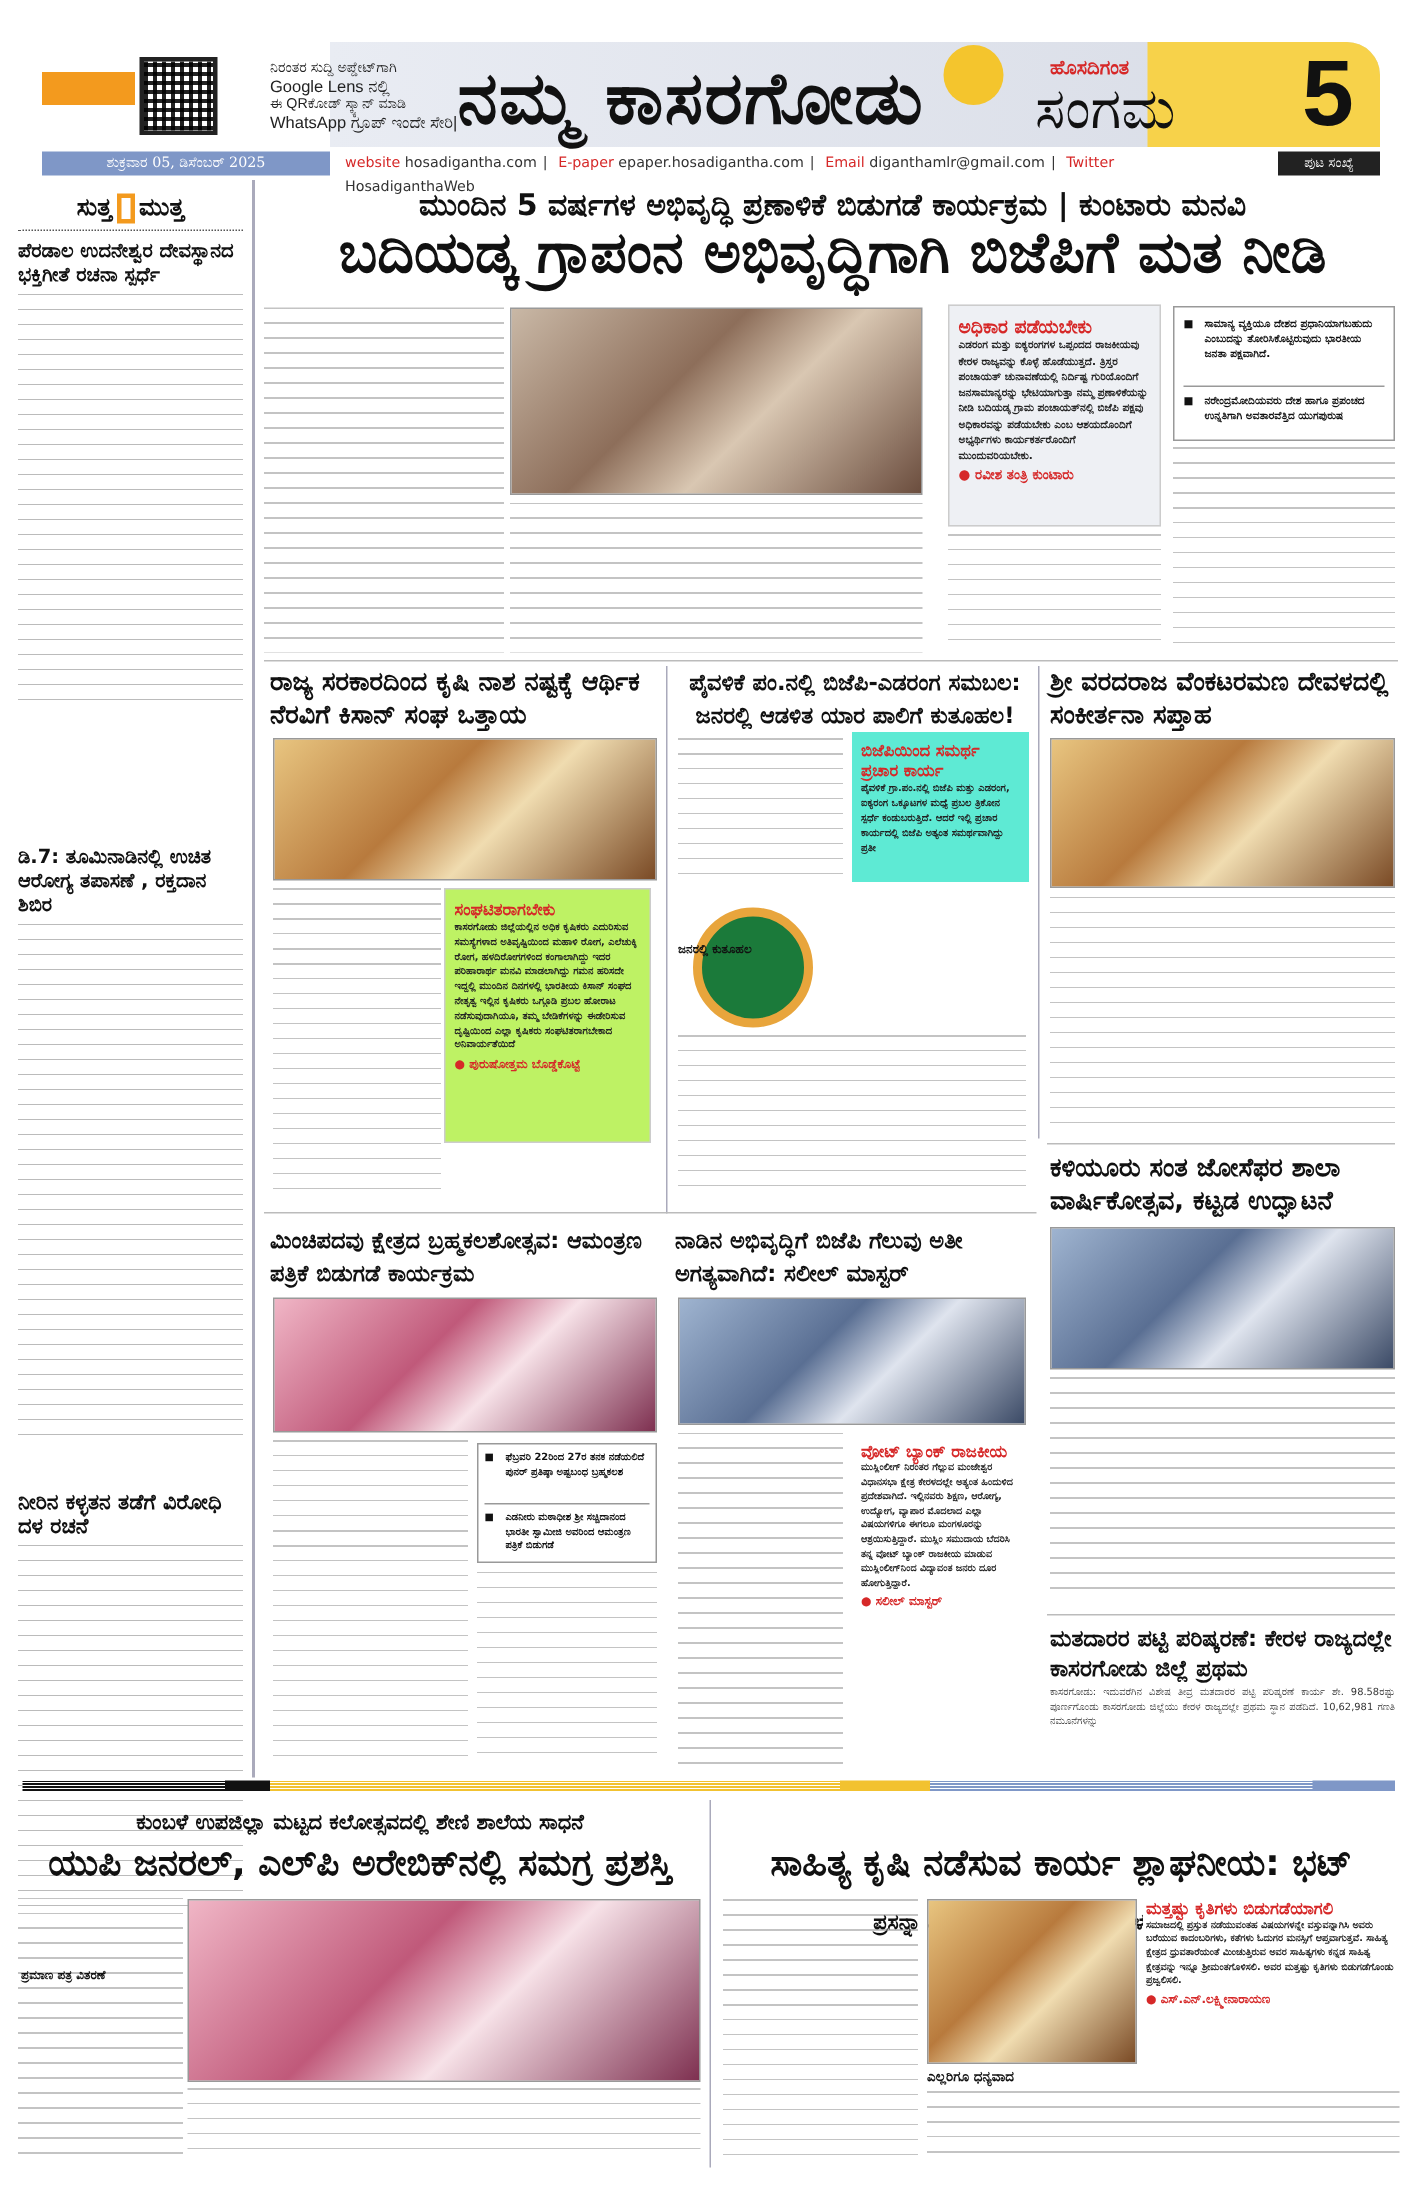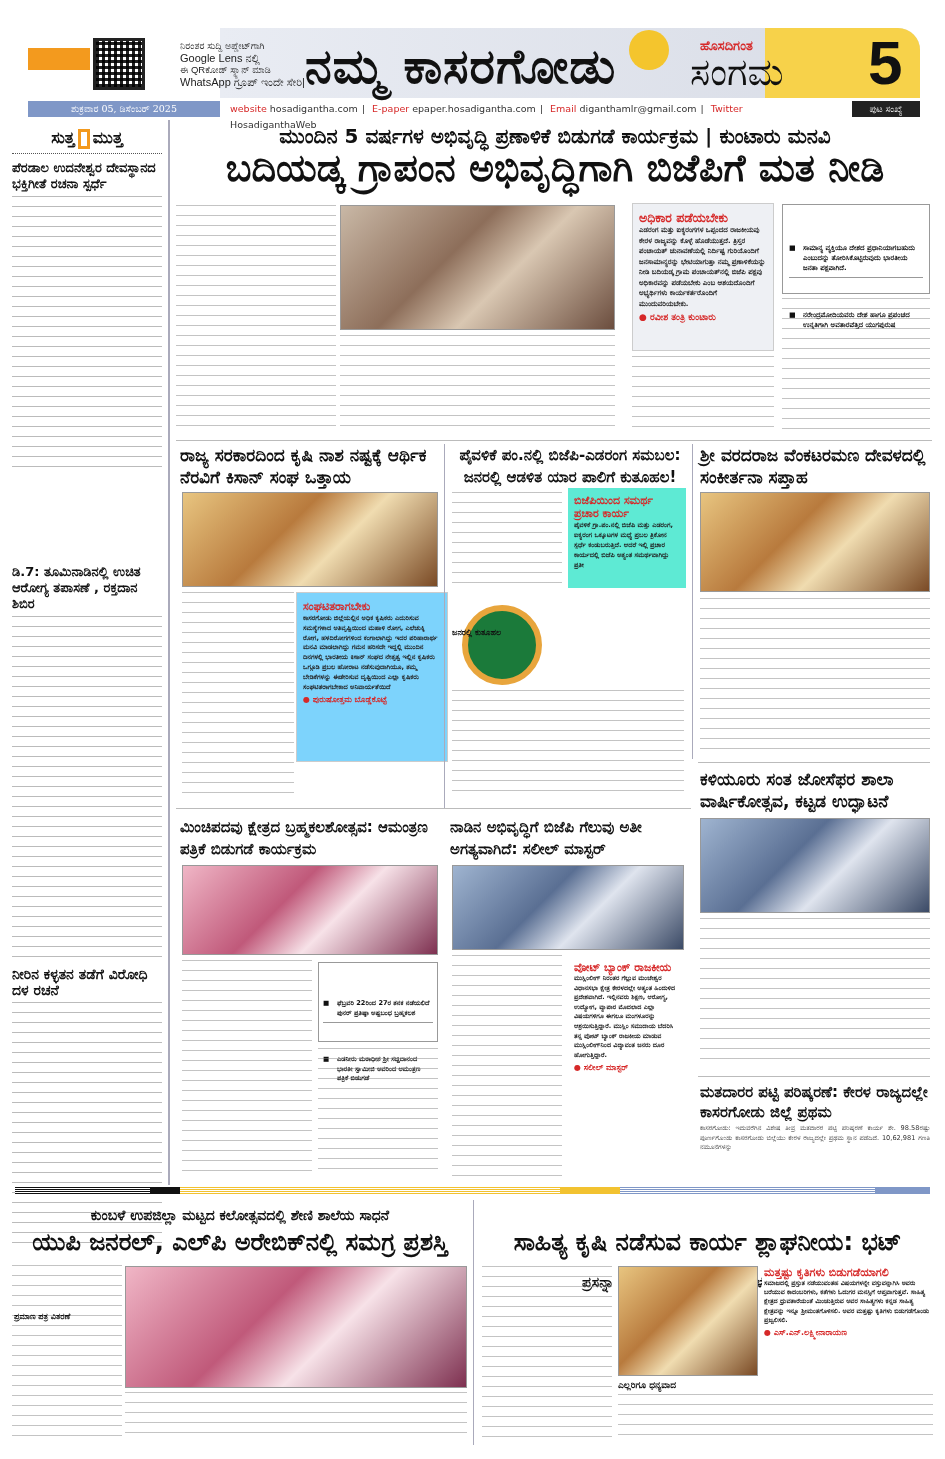--- a/index.html
+++ b/index.html
@@ -36,21 +36,21 @@
   .main-head { left: 180px; top: 146px; width: 750px; text-align: center; font-size: 38px; font-weight: bold; }
   .photo { background: linear-gradient(135deg,#c9b8a6,#8d6e5a 40%,#d9c7b2 60%,#6b4d3e); border: 1px solid #999; }
   .photo.blue { background: linear-gradient(135deg,#9fb4d0,#5a6f93 40%,#dfe4ee 60%,#3b4a66); }
   .photo.warm { background: linear-gradient(135deg,#e8c580,#b87a3d 40%,#f0dcb0 60%,#7a4a25); }
   .photo.pink { background: linear-gradient(135deg,#f0b6c6,#c0597a 40%,#f7e2e8 60%,#7e3050); }
   .box { border: 1px solid #ccc; background: #eef0f4; padding: 6px; }
   .red-h { color: #d62828; font-weight: bold; font-size: 12.5px; line-height: 15px; }
   .box-txt { font-size: 8px; line-height: 12px; color: #222; font-weight: bold; }
   .byline { color: #d62828; font-size: 9px; font-weight: bold; margin-top: 3px; }
   .byline::before { content: "● "; }
-  .bullet-item { font-size: 8px; line-height: 12px; font-weight: bold; padding-left: 14px; position: relative; border-bottom: 1px solid #999; padding-bottom: 4px; margin-bottom: 4px; margin-top: 32px; }
+  .bullet-item { font-size: 8px; line-height: 12px; font-weight: bold; padding-left: 14px; position: relative; border-bottom: 1px solid #999; padding-bottom: 16px; margin-bottom: 4px; }
   .bullet-item::before { content: "■"; position: absolute; left: 0; top: 0; }
   .sec-head { font-size: 17px; font-weight: bold; line-height: 22px; }
   .hr { background: #bbb; height: 1px; }
   .stripe { top: 1187px; height: 7px; }
   .bot-kicker { font-size: 14px; font-weight: bold; text-align: center; }
   .bot-head { font-size: 24px; font-weight: bold; text-align: center; }
 </style>
 </head>
 <body>
 
@@ -86,21 +86,21 @@
 
 <div class="abs left-col">
   <div class="sutta">
     <span>ಸುತ್ತ</span><span class="door"></span><span>ಮುತ್ತ</span>
   </div>
   <div class="dot-rule"></div>
   <div class="lh">ಪೆರಡಾಲ ಉದನೇಶ್ವರ ದೇವಸ್ಥಾನದ ಭಕ್ತಿಗೀತೆ ರಚನಾ ಸ್ಪರ್ಧೆ</div>
   <div class="body-txt" style="height:280px;background:repeating-linear-gradient(180deg,#777 0 1px,transparent 1px 10px);opacity:.5"></div>
   <div class="lh" style="margin-top:88px">ಡಿ.7: ತೂಮಿನಾಡಿನಲ್ಲಿ ಉಚಿತ ಆರೋಗ್ಯ ತಪಾಸಣೆ , ರಕ್ತದಾನ ಶಿಬಿರ</div>
   <div class="body-txt" style="height:350px;background:repeating-linear-gradient(180deg,#777 0 1px,transparent 1px 10px);opacity:.5"></div>
-  <div class="lh" style="margin-top:0;font-size:14px">ನೀರಿನ ಕಳ್ಳತನ ತಡೆಗೆ ವಿರೋಧಿ ದಳ ರಚನೆ</div>
+  <div class="lh" style="margin-top:28px;font-size:14px">ನೀರಿನ ಕಳ್ಳತನ ತಡೆಗೆ ವಿರೋಧಿ ದಳ ರಚನೆ</div>
   <div class="body-txt" style="height:250px;background:repeating-linear-gradient(180deg,#777 0 1px,transparent 1px 10px);opacity:.5"></div>
 </div>
 
 <div class="abs main-kicker">ಮುಂದಿನ 5 ವರ್ಷಗಳ ಅಭಿವೃದ್ಧಿ ಪ್ರಣಾಳಿಕೆ ಬಿಡುಗಡೆ ಕಾರ್ಯಕ್ರಮ | ಕುಂಟಾರು ಮನವಿ</div>
 <div class="abs main-head">ಬದಿಯಡ್ಕ ಗ್ರಾಪಂನ ಅಭಿವೃದ್ಧಿಗಾಗಿ ಬಿಜೆಪಿಗೆ ಮತ ನೀಡಿ</div>
 <div class="abs" style="left:176px;top:205px;width:160px;height:230px;background:repeating-linear-gradient(180deg,#888 0 1px,transparent 1px 10px);opacity:.5"></div>
 <div class="abs photo" style="left:340px;top:205px;width:275px;height:125px;"></div>
 <div class="abs" style="left:340px;top:335px;width:275px;height:100px;background:repeating-linear-gradient(180deg,#888 0 1px,transparent 1px 10px);opacity:.5"></div>
 <div class="abs box" style="left:632px;top:203px;width:142px;height:148px;">
   <div class="red-h">ಅಧಿಕಾರ ಪಡೆಯಬೇಕು</div>
@@ -112,21 +112,21 @@
   <div class="bullet-item" style="font-size:7px;line-height:10px">ಸಾಮಾನ್ಯ ವ್ಯಕ್ತಿಯೂ ದೇಶದ ಪ್ರಧಾನಿಯಾಗಬಹುದು ಎಂಬುದನ್ನು ತೋರಿಸಿಕೊಟ್ಟಿರುವುದು ಭಾರತೀಯ ಜನತಾ ಪಕ್ಷವಾಗಿದೆ.</div>
   <div class="bullet-item" style="font-size:7px;line-height:10px;border:none">ನರೇಂದ್ರಮೋದಿಯವರು ದೇಶ ಹಾಗೂ ಪ್ರಪಂಚದ ಉನ್ನತಿಗಾಗಿ ಅವತಾರವೆತ್ತಿದ ಯುಗಪುರುಷ</div>
 </div>
 <div class="abs" style="left:782px;top:298px;width:148px;height:138px;background:repeating-linear-gradient(180deg,#888 0 1px,transparent 1px 10px);opacity:.5"></div>
 
 <div class="abs hr" style="left:176px;top:440px;width:756px;"></div>
 
 <div class="abs sec-head" style="left:180px;top:444px;width:262px;">ರಾಜ್ಯ ಸರಕಾರದಿಂದ ಕೃಷಿ ನಾಶ ನಷ್ಟಕ್ಕೆ ಆರ್ಥಿಕ ನೆರವಿಗೆ ಕಿಸಾನ್ ಸಂಘ ಒತ್ತಾಯ</div>
 <div class="abs photo warm" style="left:182px;top:492px;width:256px;height:95px;"></div>
 <div class="abs" style="left:182px;top:592px;width:112px;height:210px;background:repeating-linear-gradient(180deg,#888 0 1px,transparent 1px 10px);opacity:.5"></div>
-<div class="abs box" style="left:296px;top:592px;width:152px;height:170px;background:#7dd3fc">
+<div class="abs box" style="left:296px;top:592px;width:138px;height:170px;background:#bef264">
   <div class="red-h" style="font-size:11px">ಸಂಘಟಿತರಾಗಬೇಕು</div>
   <div class="box-txt" style="font-size:6.6px;line-height:9.8px">ಕಾಸರಗೋಡು ಜಿಲ್ಲೆಯಲ್ಲಿನ ಅಧಿಕ ಕೃಷಿಕರು ಎದುರಿಸುವ ಸಮಸ್ಯೆಗಳಾದ ಅತಿವೃಷ್ಟಿಯಿಂದ ಮಹಾಳಿ ರೋಗ, ಎಲೆಚುಕ್ಕಿ ರೋಗ, ಹಳದಿರೋಗಗಳಿಂದ ಕಂಗಾಲಾಗಿದ್ದು ಇದರ ಪರಿಹಾರಾರ್ಥ ಮನವಿ ಮಾಡಲಾಗಿದ್ದು ಗಮನ ಹರಿಸದೇ ಇದ್ದಲ್ಲಿ ಮುಂದಿನ ದಿನಗಳಲ್ಲಿ ಭಾರತೀಯ ಕಿಸಾನ್ ಸಂಘದ ನೇತೃತ್ವ ಇಲ್ಲಿನ ಕೃಷಿಕರು ಒಗ್ಗೂಡಿ ಪ್ರಬಲ ಹೋರಾಟ ನಡೆಸುವುದಾಗಿಯೂ, ತಮ್ಮ ಬೇಡಿಕೆಗಳನ್ನು ಈಡೇರಿಸುವ ದೃಷ್ಟಿಯಿಂದ ಎಲ್ಲಾ ಕೃಷಿಕರು ಸಂಘಟಿತರಾಗಬೇಕಾದ ಅನಿವಾರ್ಯತೆಯಿದೆ</div>
   <div class="byline" style="font-size:8px">ಪುರುಷೋತ್ತಮ ಬೊಡ್ಡೆಕೊಟ್ಟೆ</div>
 </div>
 <div class="abs col-rule" style="left:444px;top:444px;height:365px;width:1px"></div>
 
 <div class="abs sec-head" style="left:450px;top:444px;width:240px;font-size:15px;text-align:center;">ಪೈವಳಿಕೆ ಪಂ.ನಲ್ಲಿ ಬಿಜೆಪಿ-ಎಡರಂಗ ಸಮಬಲ: ಜನರಲ್ಲಿ ಆಡಳಿತ ಯಾರ ಪಾಲಿಗೆ ಕುತೂಹಲ!</div>
 <div class="abs" style="left:452px;top:492px;width:110px;height:100px;background:repeating-linear-gradient(180deg,#888 0 1px,transparent 1px 10px);opacity:.5"></div>
 <div class="abs box" style="left:568px;top:488px;width:118px;height:100px;background:#5eead4;border:none">
   <div class="red-h" style="font-size:11px;line-height:13px">ಬಿಜೆಪಿಯಿಂದ ಸಮರ್ಥ ಪ್ರಚಾರ ಕಾರ್ಯ</div>

